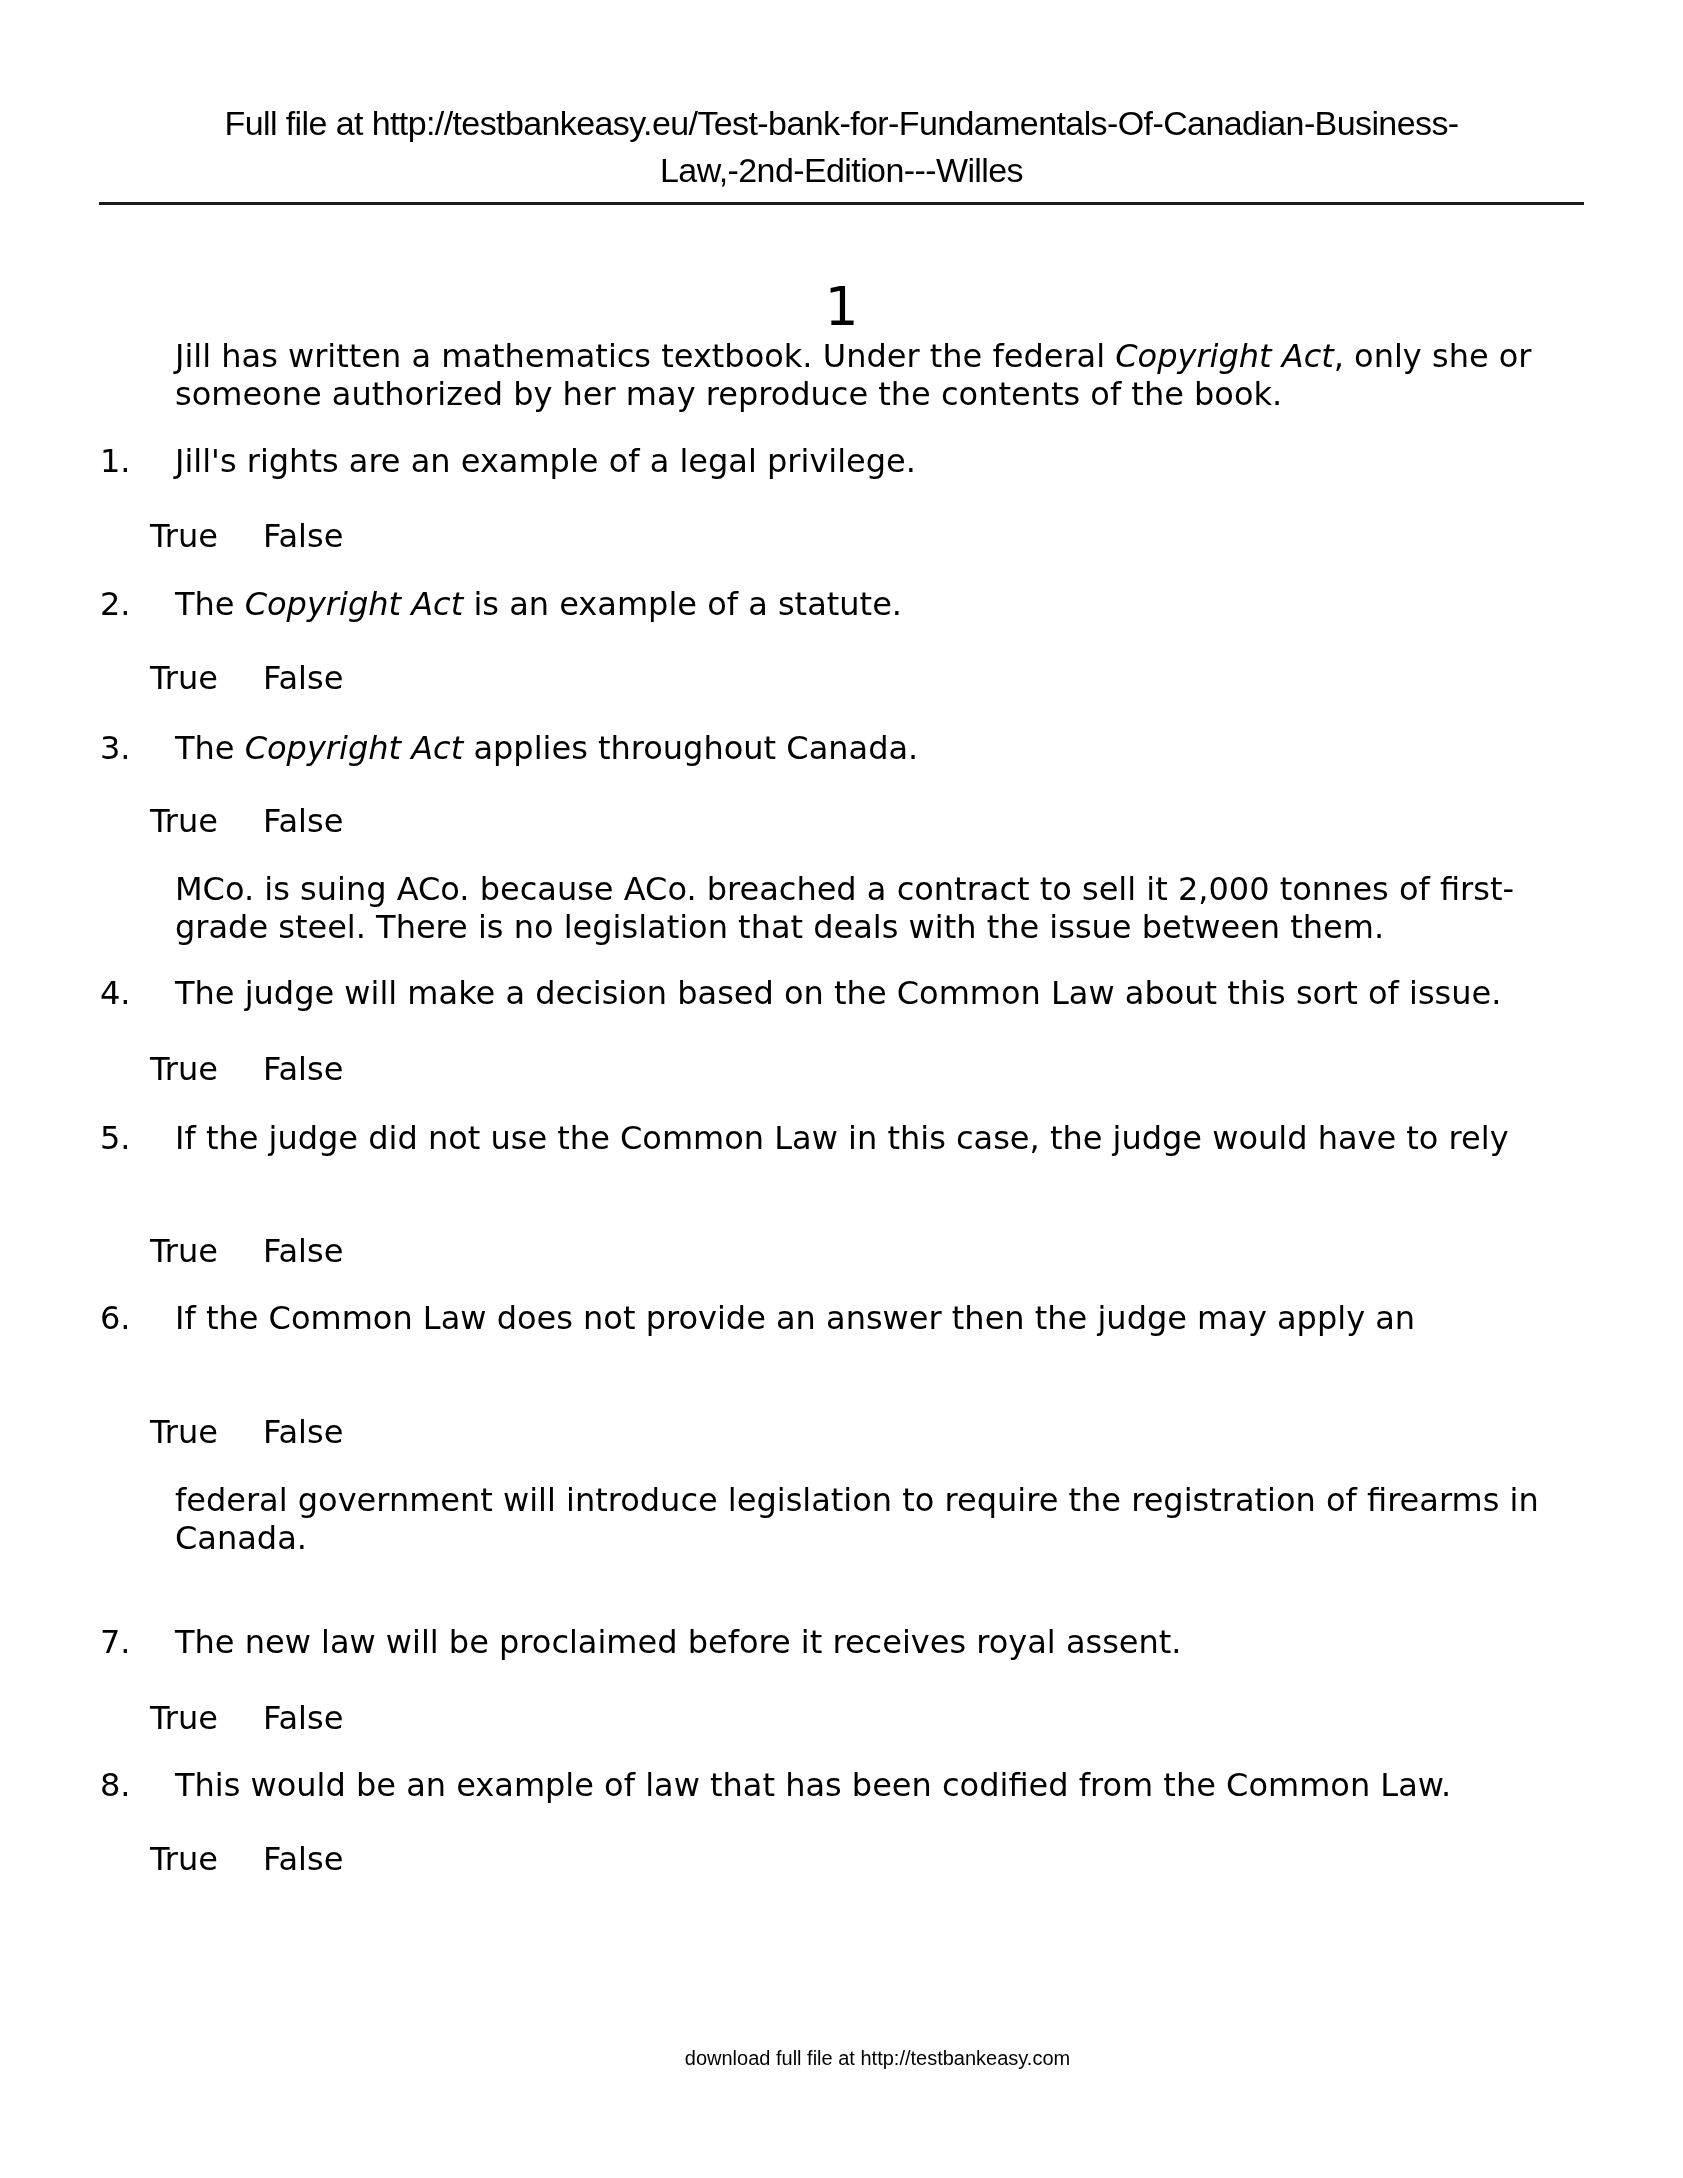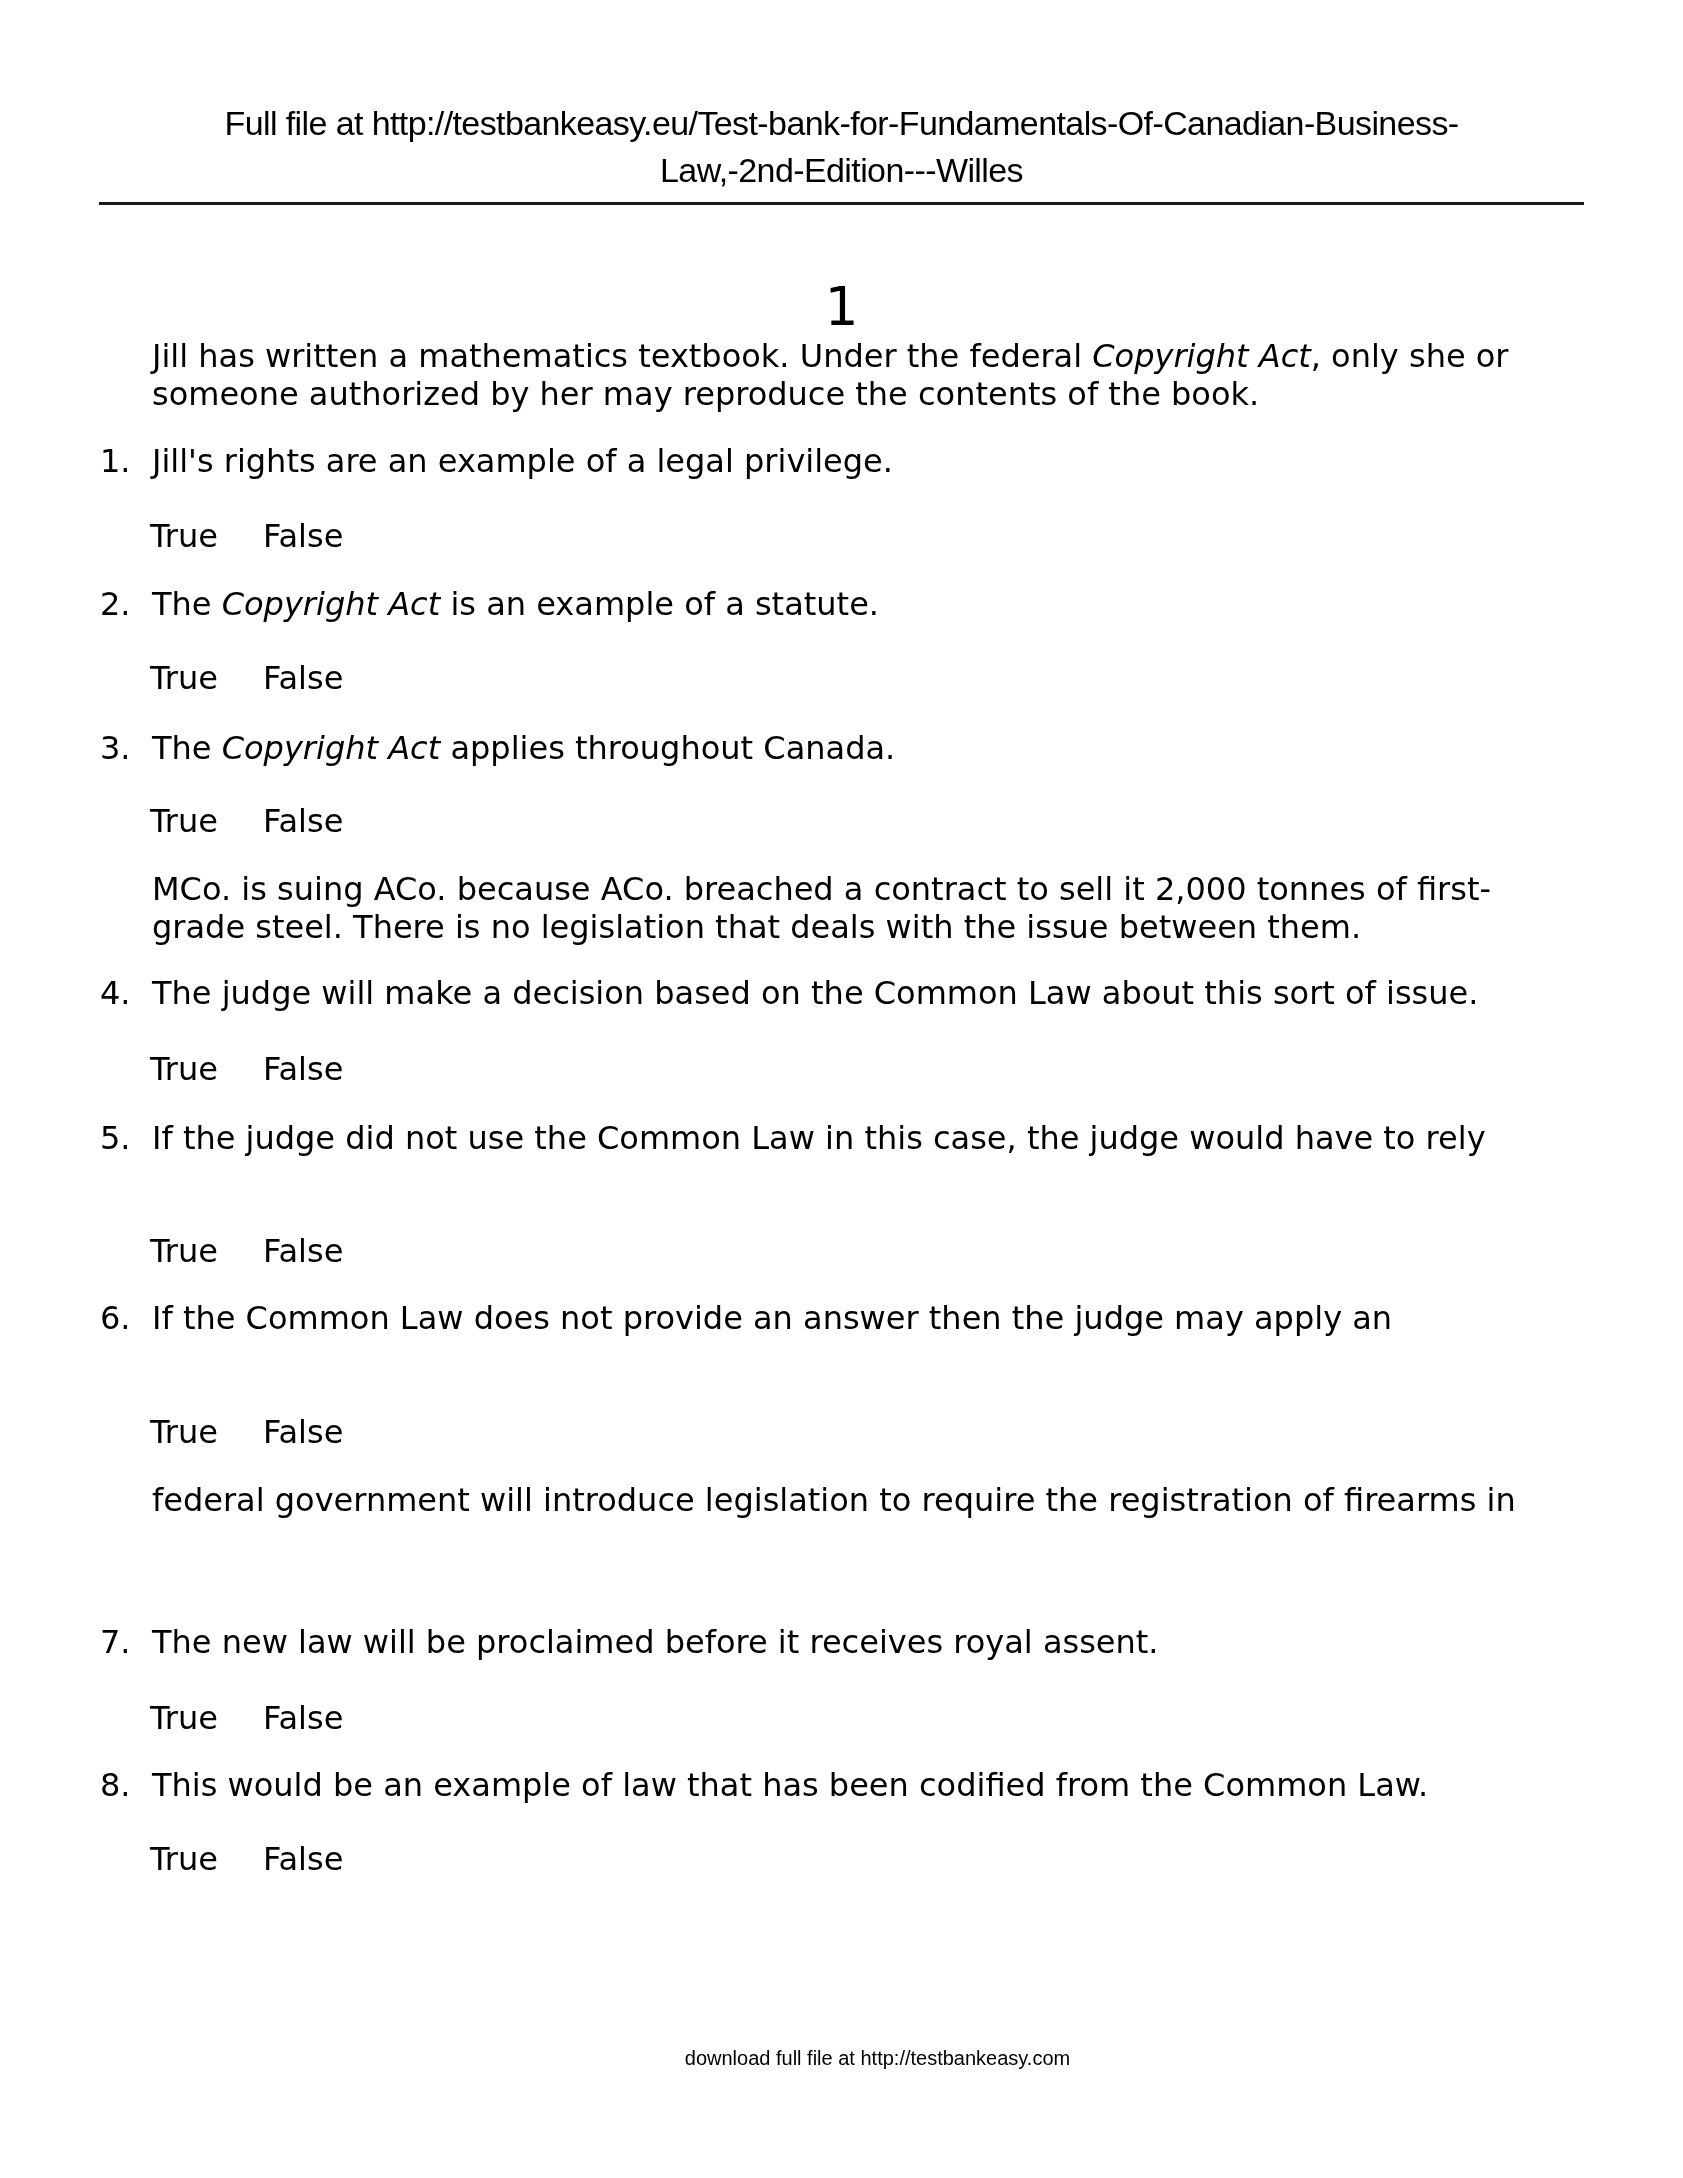--- a/index.html
+++ b/index.html
@@ -17,21 +17,21 @@
     }
     .rule {
       position: absolute; left: 99px; top: 202px; width: 1485px; height: 3px;
       background: #1a1a1a;
     }
     .chapter {
       position: absolute; left: 0; top: 277px; width: 1683px;
       text-align: center; font-size: 53px; line-height: 59px;
     }
     .block { position: absolute; left: 0; width: 1683px; font-size: 32px; line-height: 38px; }
-    .stem { position: absolute; left: 152px; width: 1426px; }
+    .stem { position: absolute; left: 175px; width: 1426px; }
     .num { position: absolute; left: 100px; }
     .tf { position: absolute; left: 150px; }
     .tf span { display: inline-block; }
     .tf .t { width: 113px; }
     em { font-style: oblique; }
     .footer {
       position: absolute; left: 0; width: 1683px; top: 2047px;
       text-align: center; font-family: "Liberation Sans", sans-serif; font-size: 20px; padding-left: 36px;
     }
   </style>
@@ -108,20 +108,21 @@
     <div>If the Common Law does not provide an answer then the judge may apply an</div>
   </div>
 </div>
 <div class="block" style="top:1413px;">
   <div class="tf"><span class="t">True</span><span>False</span></div>
 </div>
 
 <div class="block" style="top:1481px;">
   <div class="stem">
     <div>federal government will introduce legislation to require the registration of firearms in</div>
+    <div>Canada.</div>
   </div>
 </div>
 
 <div class="block" style="top:1623px;">
   <span class="num">7.</span>
   <div class="stem">The new law will be proclaimed before it receives royal assent.</div>
 </div>
 <div class="block" style="top:1699px;">
   <div class="tf"><span class="t">True</span><span>False</span></div>
 </div>

